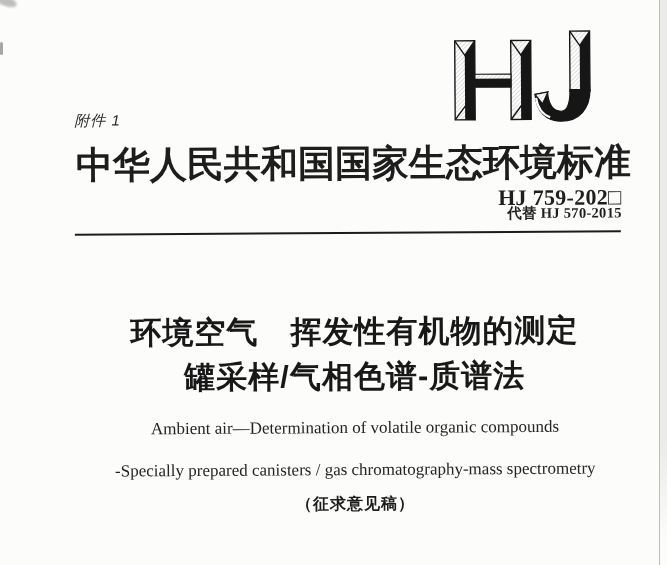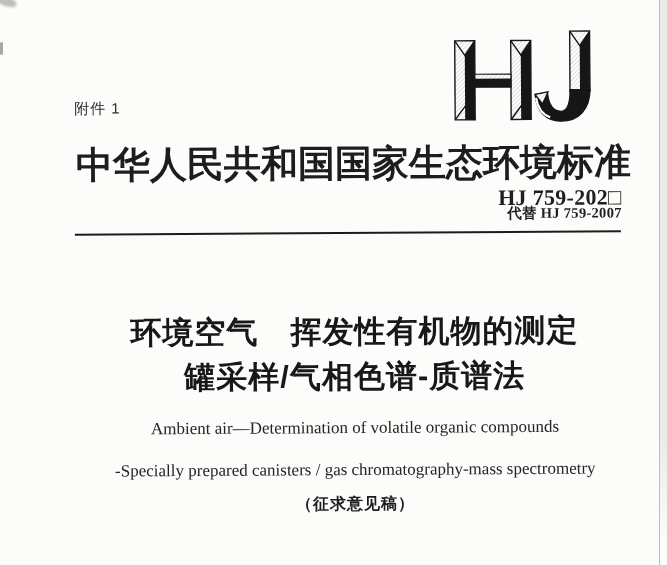--- a/index.html
+++ b/index.html
@@ -35,21 +35,21 @@
     position:absolute;left:0;top:42px;width:3px;height:13px;
     background:#6f6f6f;opacity:.6;border-radius:2px;filter:blur(.5px);
   }
   
   .content{
     position:absolute;left:75px;top:0;width:558px;height:565px;
     transform:rotate(-0.35deg);transform-origin:50% 45%;
   }
   .content > div{position:absolute;}
   .attachment{
-    left:0;top:98px;font-size:15px;letter-spacing:1px;color:#2b2b2b;
+    left:0;top:110px;font-size:15px;letter-spacing:1px;color:#2b2b2b;font-style:italic;
   }
   .logo{
     left:380px;top:29px;width:137px;height:96px;
   }
   .org-title{
     left:0;width:558px;top:145px;text-align:center;
     font-family:"Liberation Serif",serif;
     font-weight:700;font-size:37px;line-height:1.05;
     letter-spacing:0px;white-space:nowrap;color:#1d1d1d;
   }
@@ -136,21 +136,21 @@
 
         <polygon points="81,66.5 94,64 88.5,76" fill="url(#hatch)" stroke="#161616" stroke-width="1.2"></polygon>
         <path d="M82,70 C83.5,80 88,86.5 96,89.5" fill="none" stroke="#ffffff" stroke-width="2.2"></path>
       </svg>
     </div>
 
     <div class="org-title">中华人民共和国国家生态环境标准</div>
 
     <div class="std-num">HJ 759-202□</div>
 
-    <div class="replaces">代替 HJ 759-2007</div>
+    <div class="replaces">代替 HJ 570-2015</div>
 
     <div class="rule"></div>
 
     <div class="title-cn l1">环境空气　挥发性有机物的测定</div>
 
     <div class="title-cn l2">罐采样/气相色谱-质谱法</div>
 
     <div class="title-en l1">Ambient air—Determination of volatile organic compounds</div>
 
     <div class="title-en l2">-Specially prepared canisters / gas chromatography-mass spectrometry</div>

